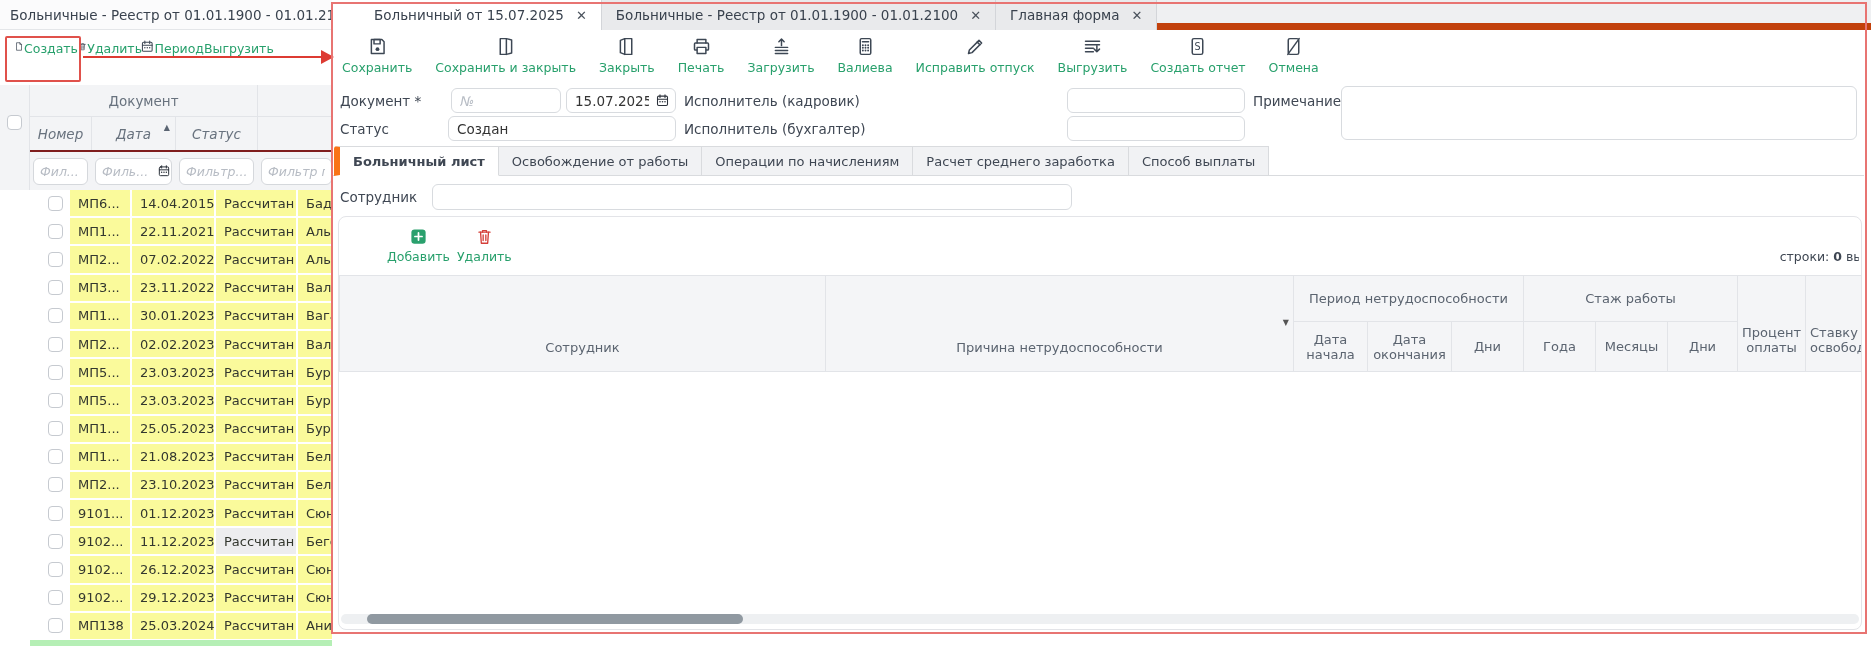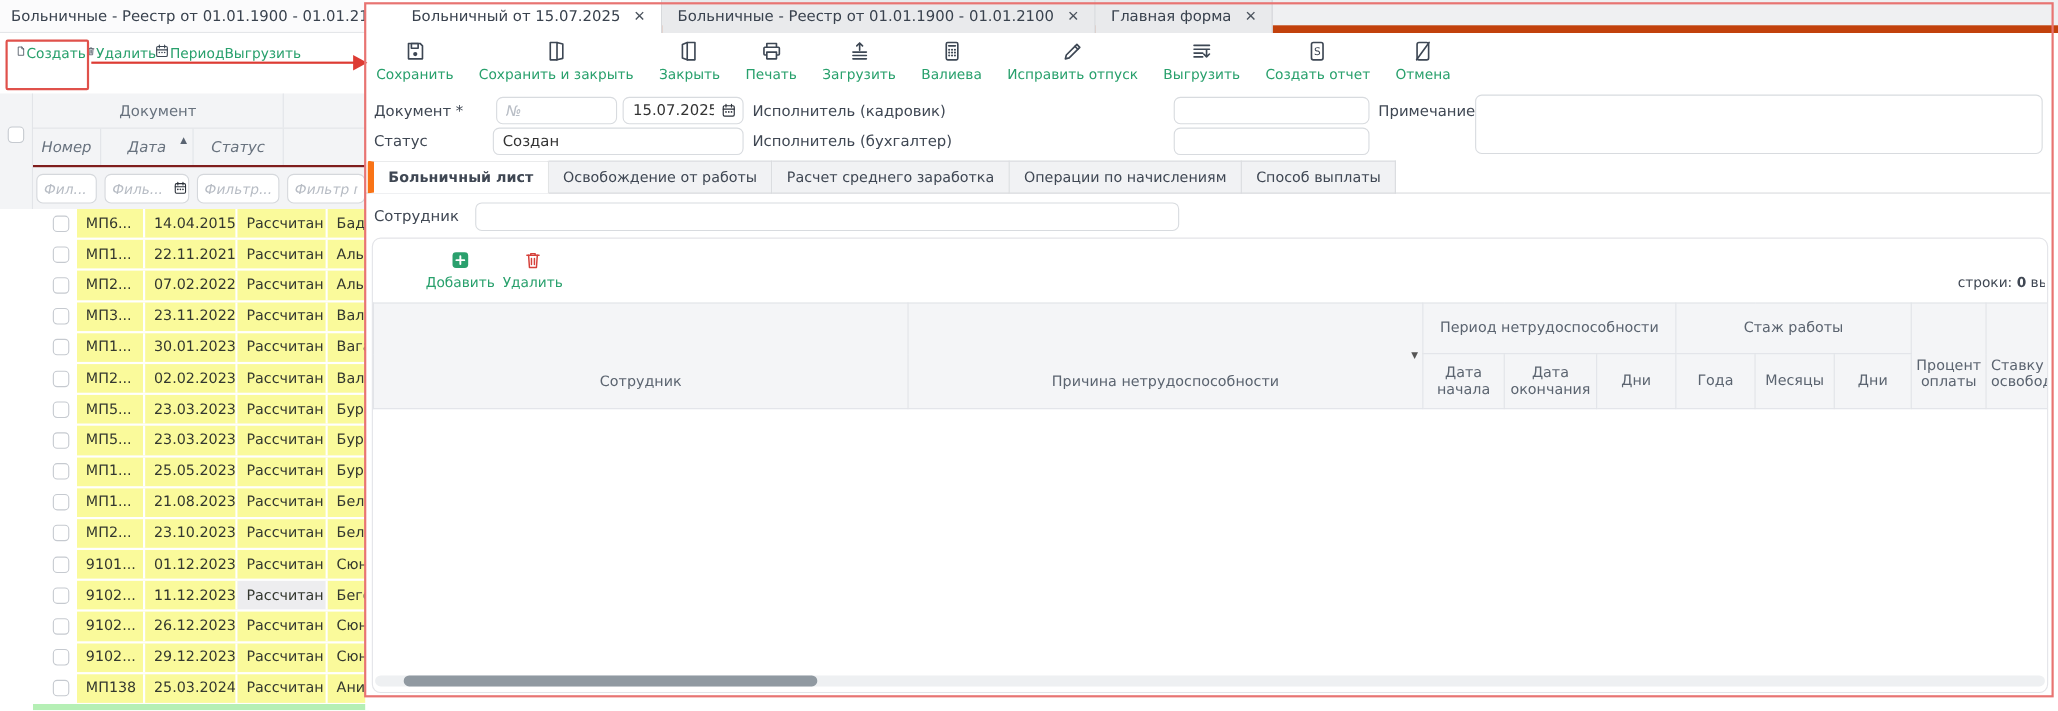--- a/index.html
+++ b/index.html
@@ -471,22 +471,22 @@
 
     <span class="flabel" style="left:8px;top:121px">Статус</span>
     <input class="inp" style="left: 116px; top: 116px; width: 228px;" value="Создан">
     <span class="flabel" style="left:352px;top:121px">Исполнитель (бухгалтер)</span>
     <input class="inp" style="left: 735px; top: 116px; width: 178px;">
 
     <div class="tabs2-line"></div>
     <div class="tabs2">
       <div class="tab2 active">Больничный лист</div>
       <div class="tab2">Освобождение от работы</div>
+      <div class="tab2">Операции по начислениям</div>
       <div class="tab2">Расчет среднего заработка</div>
-      <div class="tab2">Операции по начислениям</div>
       <div class="tab2">Способ выплаты</div>
     </div>
 
     <span class="flabel" style="left:8px;top:189px">Сотрудник</span>
     <input class="inp" style="left: 100px; top: 184px; width: 640px; height: 26px;">
 
     <div class="grid">
       <div class="gbtn" style="left:48px">
         <svg width="19" height="19" viewBox="0 0 24 24">
             <rect x="3" y="3" width="18" height="18" rx="4" fill="#2aa06d"></rect>

